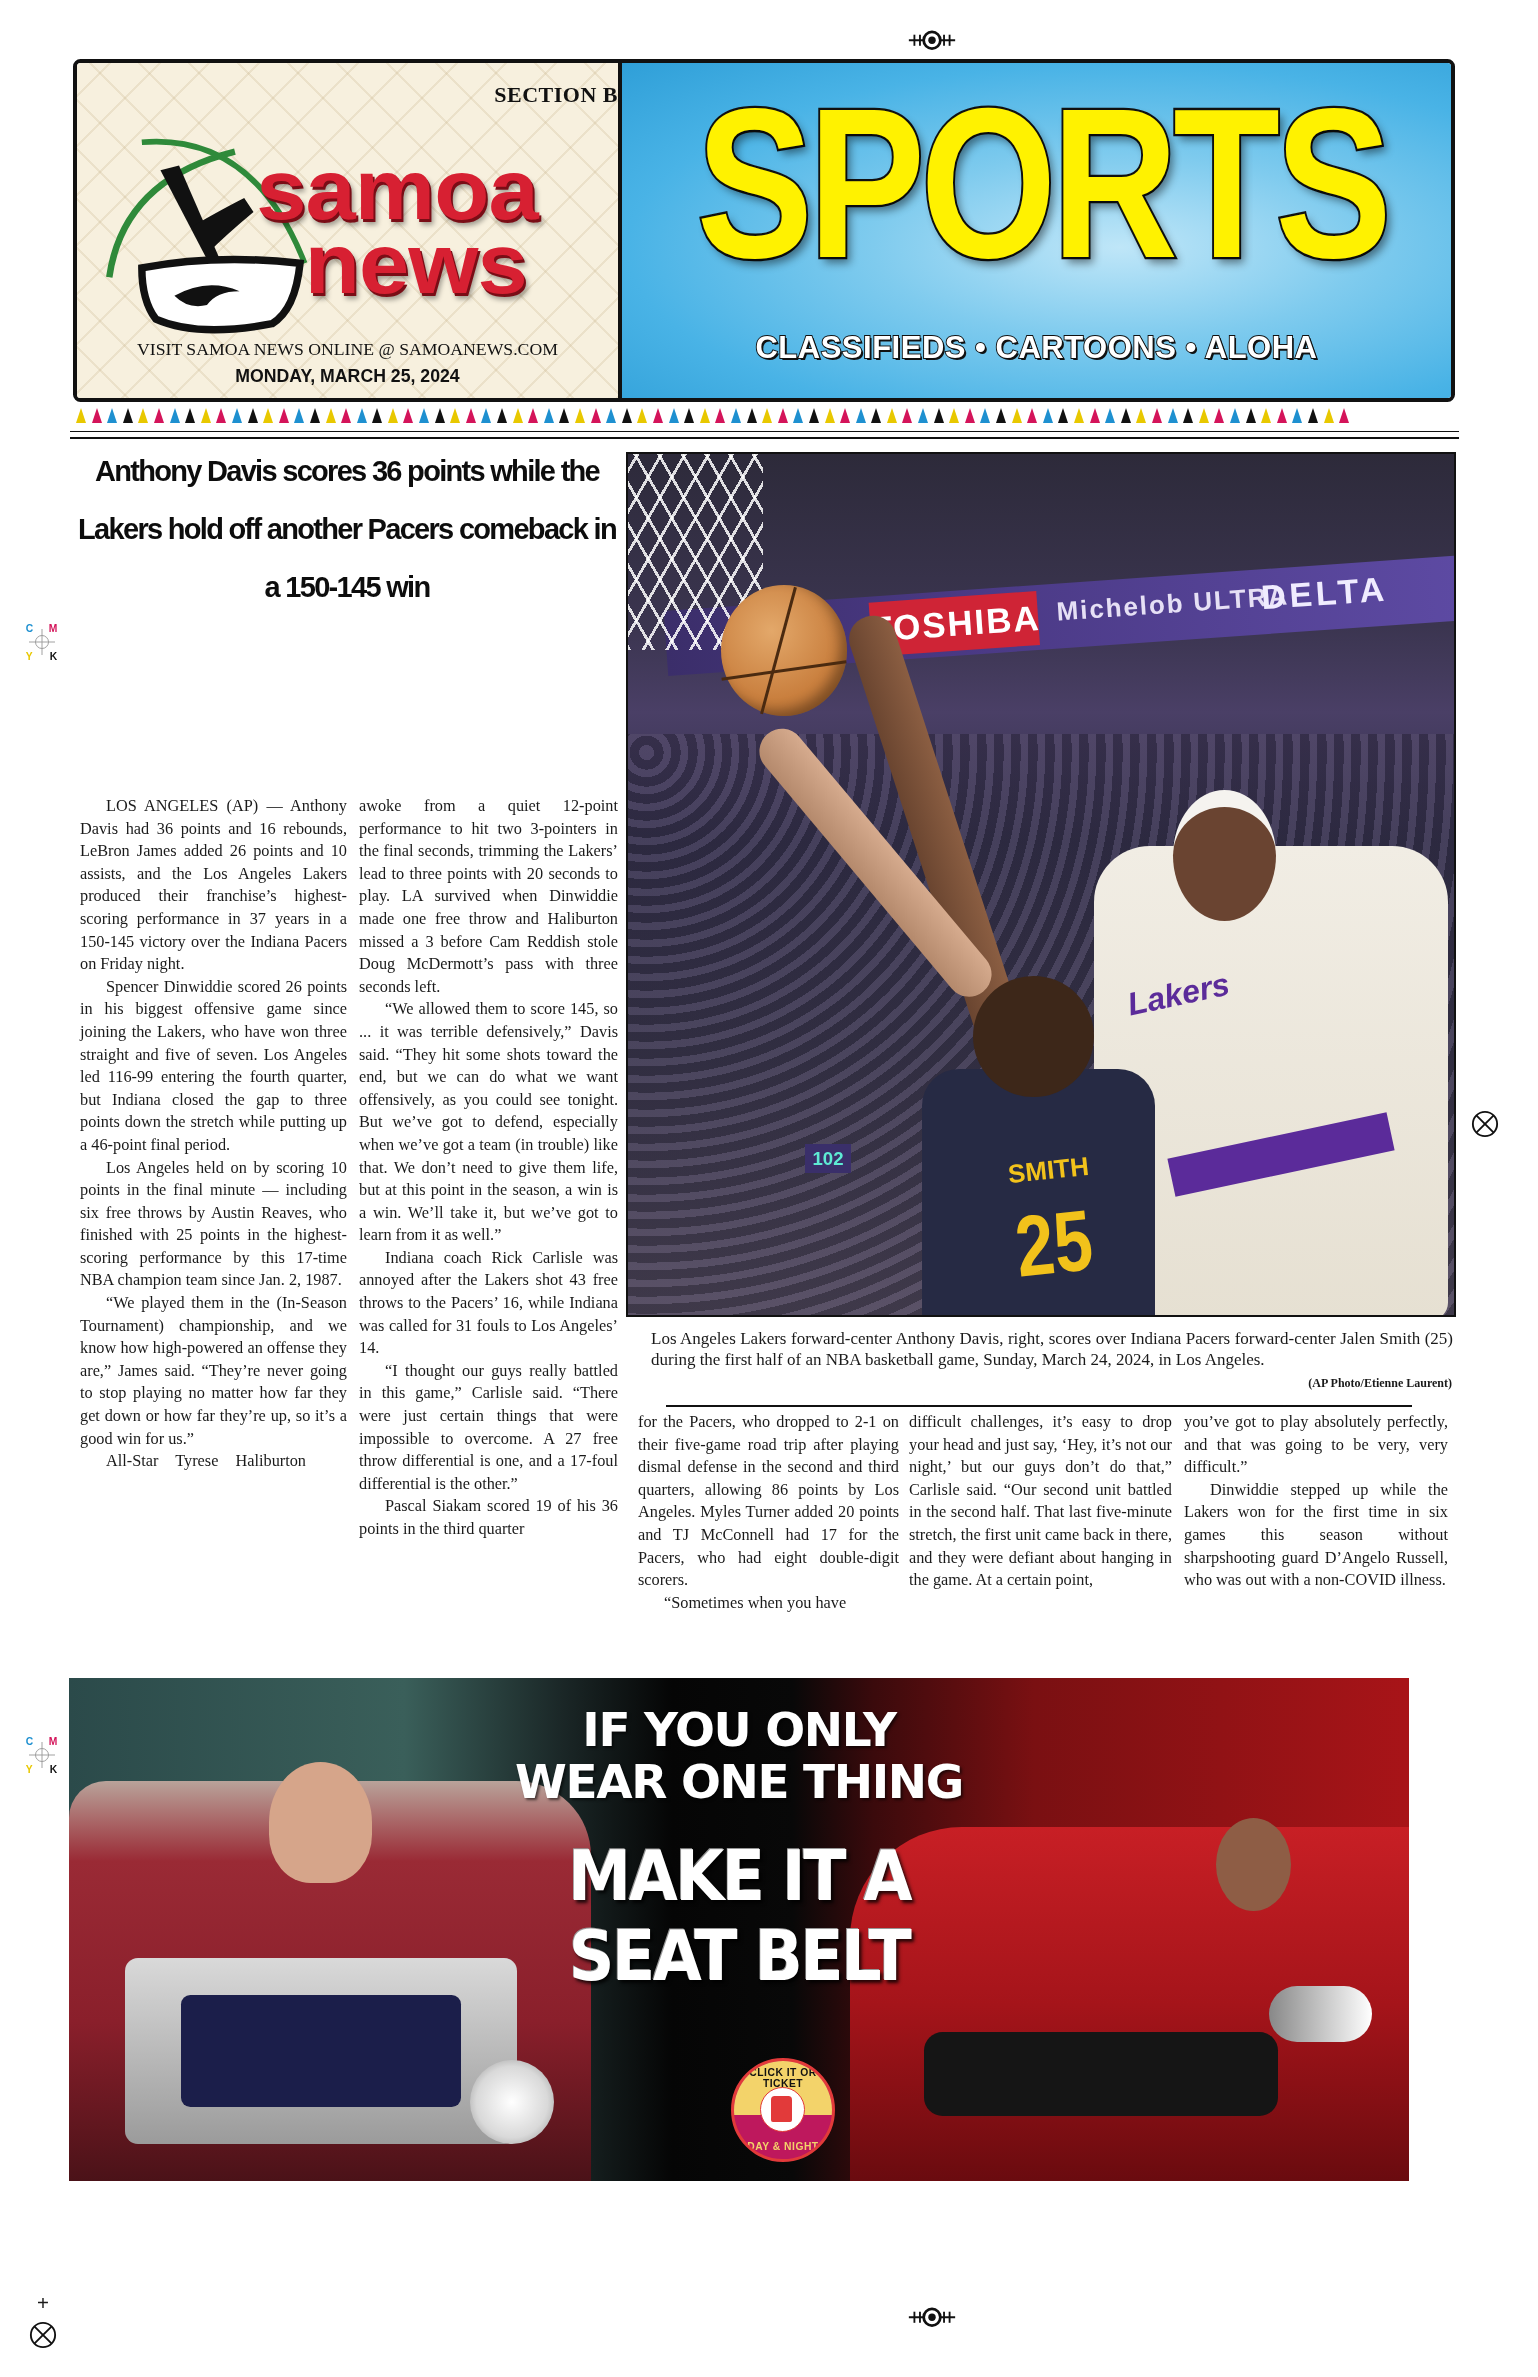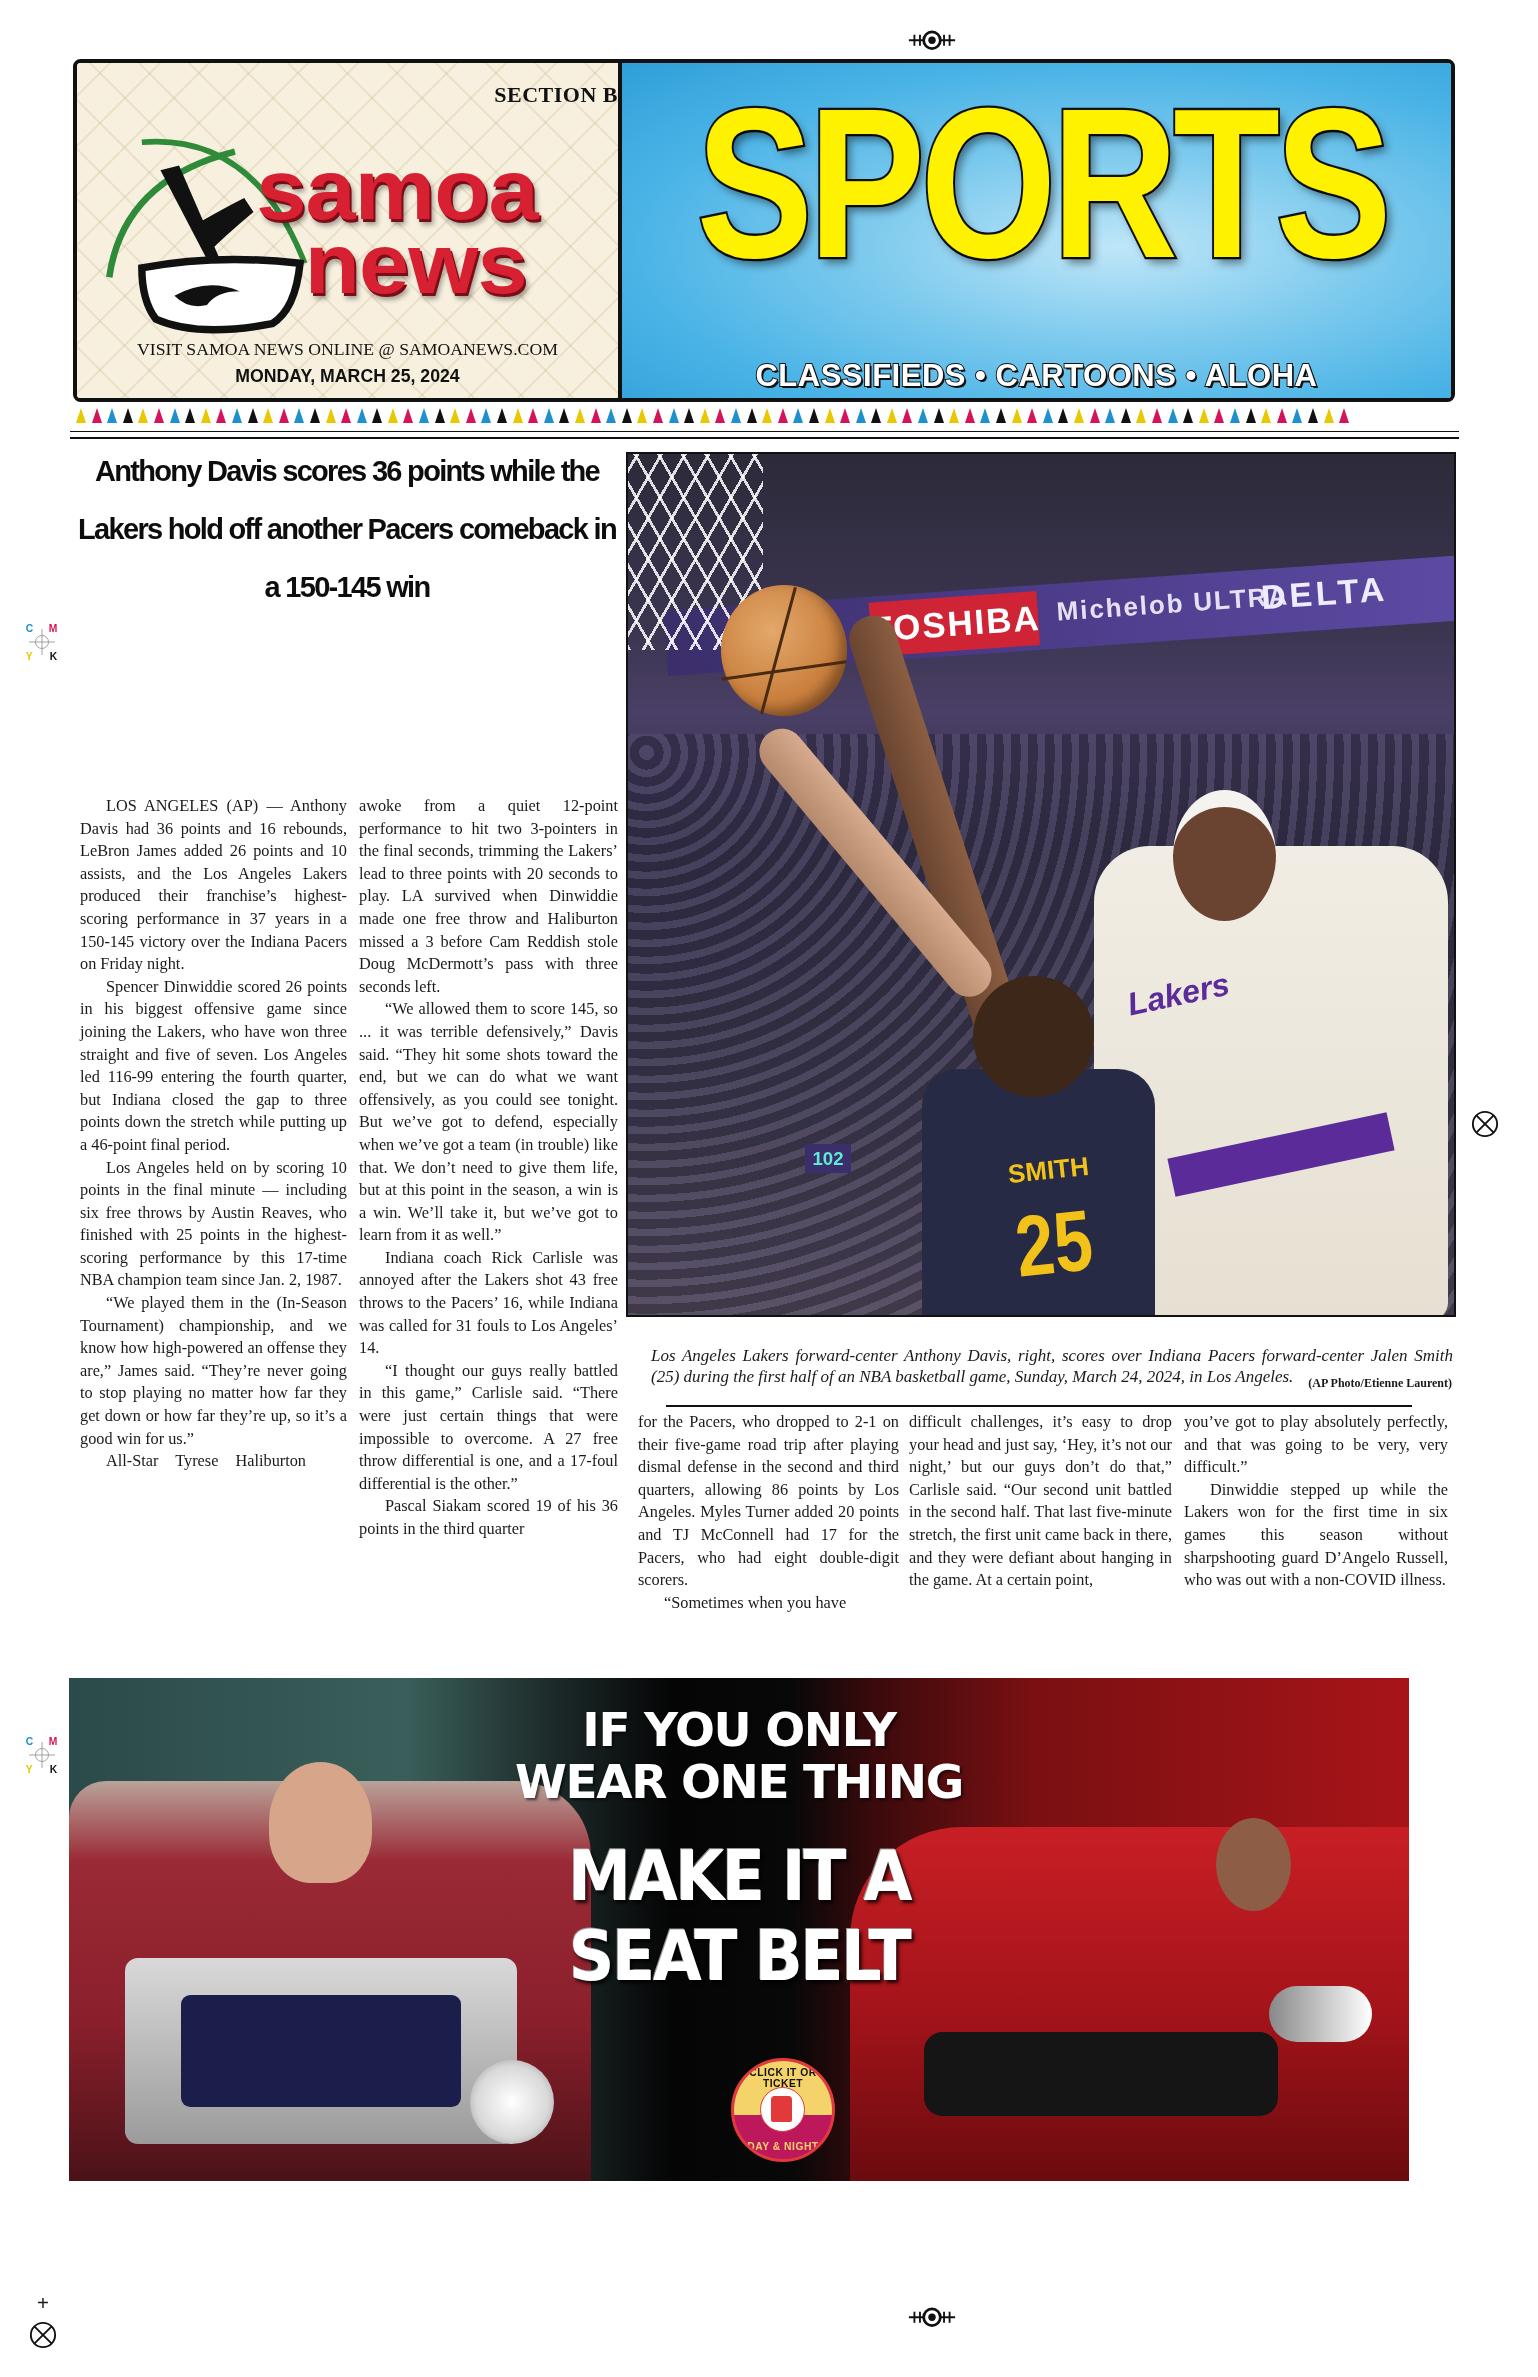--- a/index.html
+++ b/index.html
@@ -33,21 +33,21 @@
   .logo-news { top: 163px; left: 233px; }
   .visit-line { position: absolute; top: 276px; left: 0; width: 100%; text-align: center; font-family: "Liberation Serif", serif; font-size: 17.7px; color: #111; }
   .date-line { position: absolute; top: 303px; left: 0; width: 100%; text-align: center; font-family: "Liberation Sans", sans-serif; font-weight: bold; font-size: 17.7px; color: #111; }
 
   .mast-right { flex: 1; height: 100%; position: relative;
     background: radial-gradient(ellipse at 60% 55%, #bfe6f8 0%, #7fcbee 35%, #49b3e6 70%, #2f9fd8 100%); }
   .sports-title { position: absolute; top: 7.5px; left: 0; width: 100%; text-align: center; font-family: "Liberation Sans", sans-serif; font-weight: bold; font-size: 213px; line-height: 224px; color: #fff200; letter-spacing: -5.6px; transform: scaleX(0.82);
     -webkit-text-stroke: 4.7px #111; paint-order: stroke fill; text-shadow: 5.6px 5.6px 9.3px rgba(0,0,0,0.45); }
   .sports-sub { position: absolute; left: 0; width: 100%; text-align: center; font-family: "Liberation Sans", sans-serif; font-weight: bold; font-size: 31px; color: #fff; letter-spacing: 0.5px;
     -webkit-text-stroke: 1.9px #111; paint-order: stroke fill; text-shadow: 1.9px 1.9px 0 #111; }
-  .sports-sub.l1 { top: 267px; margin-top: 28px; }
+  .sports-sub.l1 { top: 267px; }
   .sports-sub.l2 { top: 301px; }
 
   
   .tri-strip { position: absolute; left: 76px; top: 408px; width: 1380px; height: 18.6px; display: flex; gap: 5.6px; overflow: hidden; }
   .tri { width: 0; height: 0; border-left: 5.6px solid transparent; border-right: 5.6px solid transparent; border-bottom: 15px solid #000; flex: 0 0 auto; margin-right: 0; }
   .rule-double { position: absolute; left: 70px; top: 431px; width: 1389px; height: 7.5px; border-top: 1.9px solid #111; border-bottom: 2.8px solid #111; }
 
   
   .headline { position: absolute; left: 73px; top: 442px; width: 548px; text-align: center; font-family: Liberation Sans, sans-serif; font-weight: bold; font-size: 29px; line-height: 58px; color: #0d0d0d; letter-spacing: -1.7px; }
 
@@ -80,21 +80,21 @@
   .photo .lakers { position: absolute; left: 466px; top: 392px; width: 354px; height: 475px; background: linear-gradient(180deg, #f1ede4, #e6e0d2); border-radius: 56px 56px 18.6px 18.6px; }
   .photo .lakers-head { position: absolute; left: 545px; top: 336px; width: 103px; height: 131px; border-radius: 50%; background: #6a4431; border-top: 17px solid #f5f3ef; }
   .photo .lakers-belt { position: absolute; left: 541px; top: 681px; width: 224px; height: 39px; background: #5b2b9a; transform: rotate(-12deg); }
   .photo .lakers-text { position: absolute; left: 499px; top: 522px; color: #5b2b9a; font-family: "Liberation Sans", sans-serif; font-style: italic; font-weight: bold; font-size: 32px; transform: rotate(-12deg); }
   .photo .pacer { position: absolute; left: 294px; top: 615px; width: 233px; height: 261px; background: #262a44; border-radius: 37px 37px 0 0; }
   .photo .pacer-head { position: absolute; left: 345px; top: 522px; width: 121px; height: 121px; border-radius: 50%; background: #3d2719; }
   .photo .pacer-name { position: absolute; left: 380px; top: 701px; color: #f2c21b; font-family: "Liberation Sans", sans-serif; font-weight: bold; font-size: 26px; transform: rotate(-6deg); }
   .photo .pacer-num { position: absolute; left: 378px; top: 746px; color: #f2c21b; font-family: "Liberation Sans", sans-serif; font-weight: bold; font-size: 86px; line-height: 86px; transform: rotate(-6deg) scaleX(0.8); }
   .photo .sign102 { position: absolute; left: 177px; top: 690px; background: #3a2f6a; color: #5eead4; font-family: "Liberation Sans", sans-serif; font-weight: bold; font-size: 18.6px; padding: 3.7px 7.5px; }
 
-  .caption { position: absolute; left: 651px; top: 1328px; width: 802px; font-family: "Liberation Serif", serif; font-style: italic; font-size: 17px; line-height: 21.4px; color: #1a1a1a; text-align: justify; margin-top: 17px; }
+  .caption { position: absolute; left: 651px; top: 1328px; width: 802px; font-family: "Liberation Serif", serif; font-size: 17px; line-height: 21.4px; color: #1a1a1a; text-align: justify; }
   .caption-credit { position: absolute; left: 1219px; top: 1376px; width: 233px; text-align: right; font-family: "Liberation Serif", serif; font-weight: bold; font-size: 12px; color: #1a1a1a; }
   .caption-rule { position: absolute; left: 666px; top: 1405px; width: 746px; height: 1.9px; background: #111; }
 
   
   .ad { position: absolute; left: 69px; top: 1678px; width: 1340px; height: 503px; overflow: hidden;
     background: linear-gradient(90deg, #2b4a4a 0%, #3a5f5a 25%, #1a2626 37%, #050505 45%, #080808 54%, #3a0a0c 60%, #7a1012 72%, #a81418 100%); }
   .ad .left-truck { position: absolute; left: 0; top: 103px; width: 522px; height: 401px; background: linear-gradient(180deg, #b9a39a 0%, #9a2a35 20%, #8a1f2b 60%, #4a1218 100%); border-radius: 37px 75px 0 0; }
   .ad .left-grille { position: absolute; left: 56px; top: 280px; width: 392px; height: 186px; background: linear-gradient(180deg, #d9d9d9, #9b9b9b); border-radius: 13px; }
   .ad .left-grille::after { content: ""; position: absolute; left: 56px; top: 37px; width: 280px; height: 112px; background: #1b1e4a; border-radius: 9.3px; }
   .ad .headlight-l { position: absolute; left: 401px; top: 382px; width: 84px; height: 84px; border-radius: 50%; background: radial-gradient(circle, #fff 0%, #d9d9d9 60%, #888 100%); }

